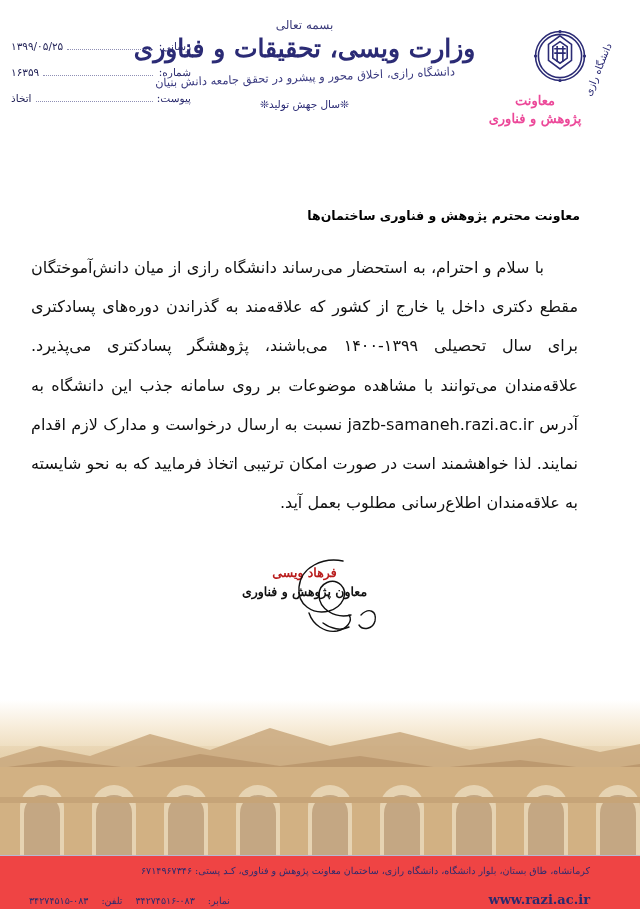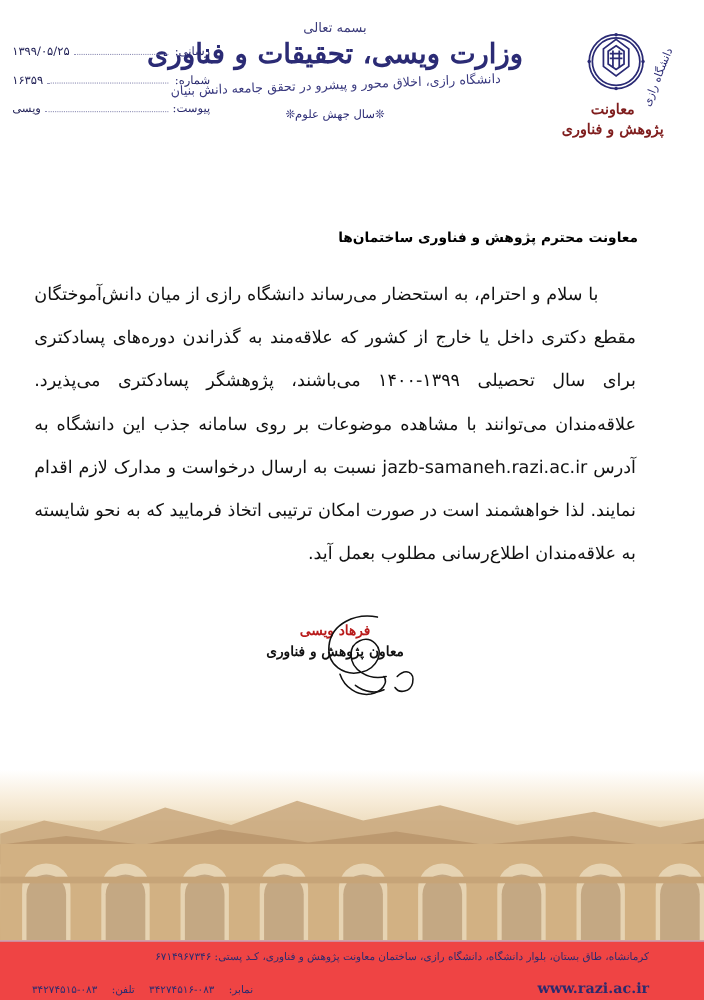--- a/index.html
+++ b/index.html
@@ -111,24 +111,24 @@
   .logo-emblem {
     position: absolute;
     top: 6px;
     right: 18px;
     width: 72px;
     height: 72px;
   }
   .logo-text {
     position: absolute;
     top: 78px;
-    right: 2px;
+    right: 24px;
     width: 110px;
     text-align: center;
-    color: #7f1d1d;
+    color: #ec4899;
     line-height: 1.35;
     font-family: "DejaVu Serif", serif;
   }
   .logo-uni {
     position: absolute;
     top: 50px;
     right: -12px;
     font-size: 10px;
     color: #2b2b75;
     transform: rotate(-68deg);
@@ -270,38 +270,38 @@
 <body>
 
 <div class="page">
 
   <div class="header">
 
     <div class="header-center">
       <div class="bismillah">بسمه تعالی</div>
       <div class="ministry">وزارت ویسی، تحقیقات و فناوری</div>
       <div class="slogan">دانشگاه رازی، اخلاق محور و پیشرو در تحقق جامعه دانش بنیان</div>
-      <div class="year-motto">❊سال جهش علوم❊</div>
+      <div class="year-motto">❊سال جهش تولید❊</div>
     </div>
 
     <div class="meta">
       <div class="meta-row">
         <span class="meta-label">رسانی:</span>
         <span class="meta-dots"></span>
         <span class="meta-value">۱۳۹۹/۰۵/۲۵</span>
       </div>
       <div class="meta-row">
         <span class="meta-label">شماره:</span>
         <span class="meta-dots"></span>
         <span class="meta-value">۱۶۳۵۹</span>
       </div>
       <div class="meta-row">
         <span class="meta-label">پیوست:</span>
         <span class="meta-dots"></span>
-        <span class="meta-value">ویسی</span>
+        <span class="meta-value">اتخاذ</span>
       </div>
     </div>
 
     <div class="logo-block">
       <svg class="logo-emblem" viewBox="0 0 100 100">
         <g fill="none" stroke="#2b2b75" stroke-width="2.2">
           <circle cx="50" cy="50" r="34"></circle>
           <circle cx="50" cy="50" r="30"></circle>
           <path d="M50 22 L66 34 L66 56 L50 68 L34 56 L34 34 Z"></path>
           <path d="M50 30 L60 37 L60 53 L50 60 L40 53 L40 37 Z"></path>

